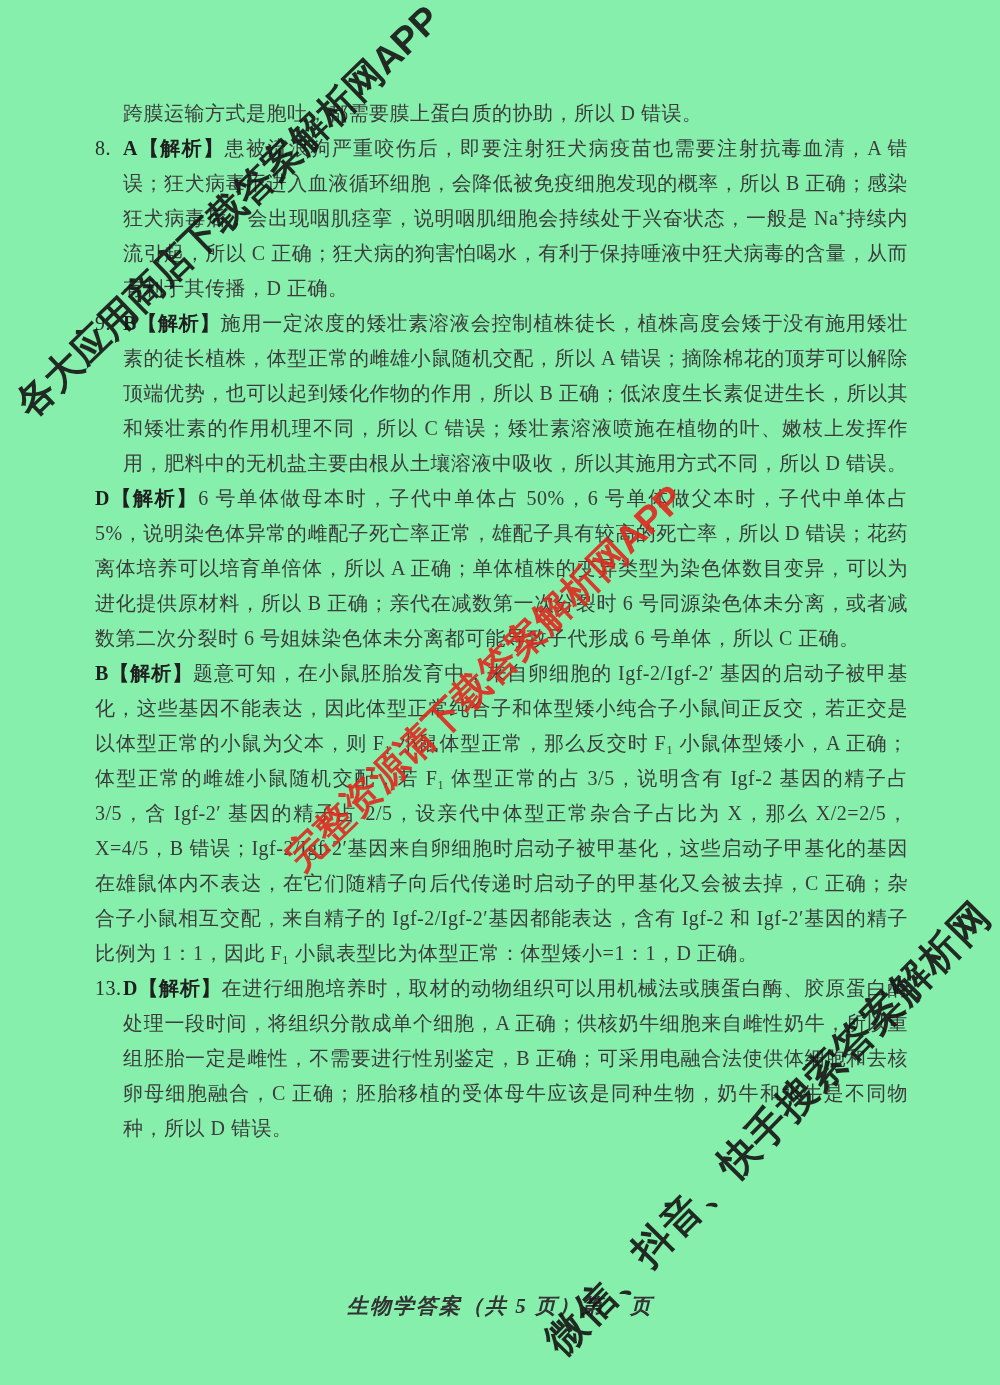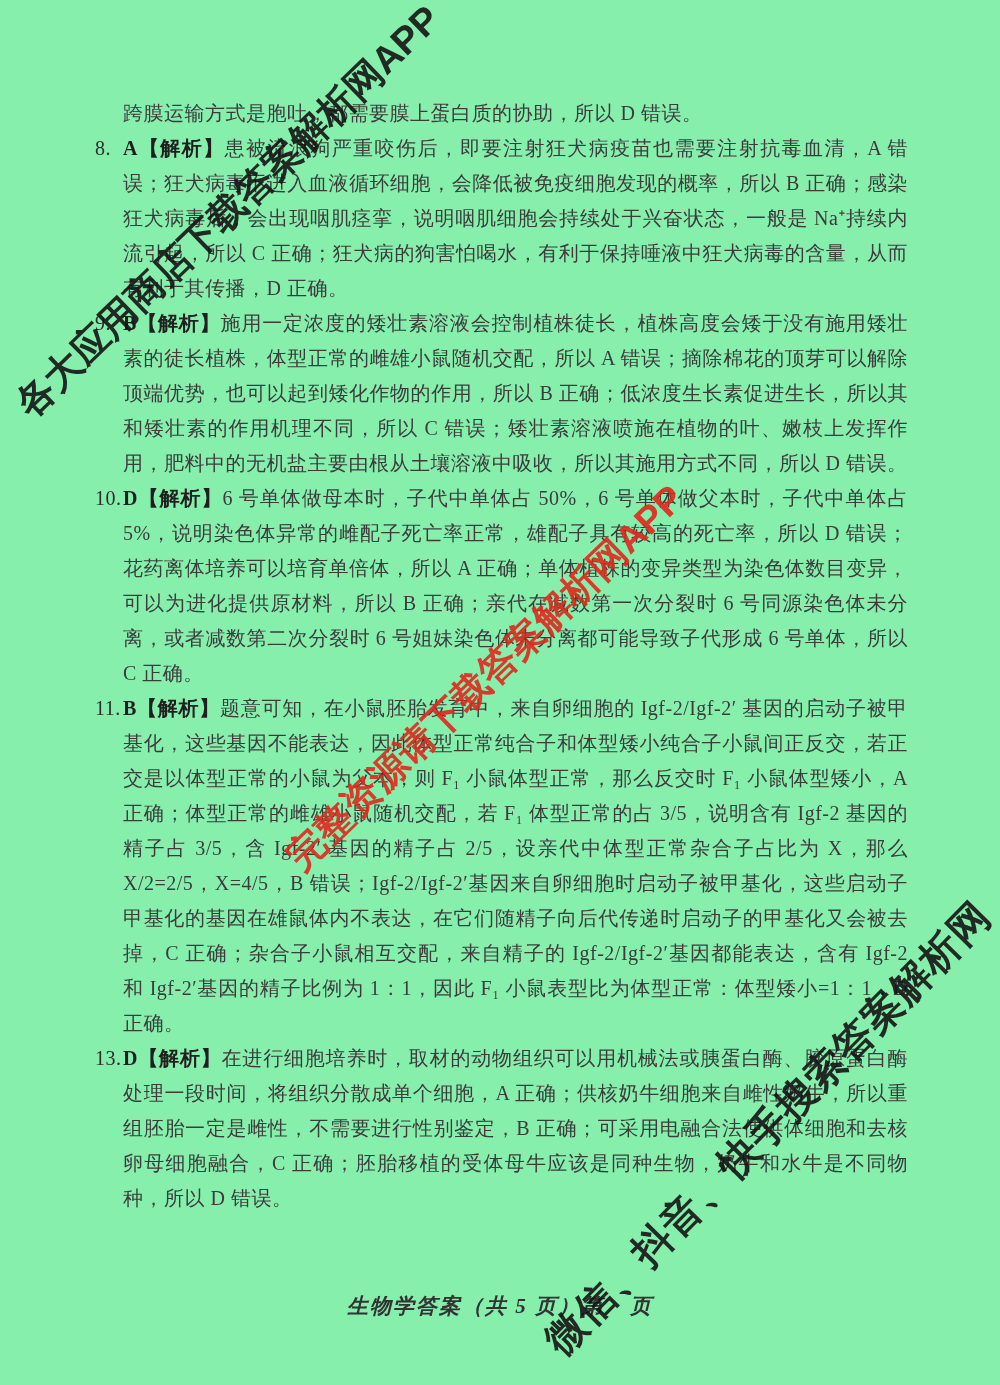--- a/index.html
+++ b/index.html
@@ -62,26 +62,24 @@
       <span class="num">8.</span>
       <span class="body"><span class="ans">A</span><span class="ans">【解析】</span><span>患被流浪狗严重咬伤后，即要注射狂犬病疫苗也需要注射抗毒血清，A 错误；狂犬病毒不进入血液循环细胞，会降低被免疫细胞发现的概率，所以 B 正确；感染狂犬病毒后，会出现咽肌痉挛，说明咽肌细胞会持续处于兴奋状态，一般是 Na⁺持续内流引起，所以 C 正确；狂犬病的狗害怕喝水，有利于保持唾液中狂犬病毒的含量，从而有利于其传播，D 正确。</span></span>
     </div>
 
     <div class="item">
       <span class="num">9.</span>
       <span class="body"><span class="ans">B</span><span class="ans">【解析】</span><span>施用一定浓度的矮壮素溶液会控制植株徒长，植株高度会矮于没有施用矮壮素的徒长植株，体型正常的雌雄小鼠随机交配，所以 A 错误；摘除棉花的顶芽可以解除顶端优势，也可以起到矮化作物的作用，所以 B 正确；低浓度生长素促进生长，所以其和矮壮素的作用机理不同，所以 C 错误；矮壮素溶液喷施在植物的叶、嫩枝上发挥作用，肥料中的无机盐主要由根从土壤溶液中吸收，所以其施用方式不同，所以 D 错误。</span></span>
     </div>
 
     <div class="item">
-      <span class="num">10.</span>
       <span class="body"><span class="ans">D</span><span class="ans">【解析】</span><span>6 号单体做母本时，子代中单体占 50%，6 号单体做父本时，子代中单体占 5%，说明染色体异常的雌配子死亡率正常，雄配子具有较高的死亡率，所以 D 错误；花药离体培养可以培育单倍体，所以 A 正确；单体植株的变异类型为染色体数目变异，可以为进化提供原材料，所以 B 正确；亲代在减数第一次分裂时 6 号同源染色体未分离，或者减数第二次分裂时 6 号姐妹染色体未分离都可能导致子代形成 6 号单体，所以 C 正确。</span></span>
     </div>
 
     <div class="item">
-      <span class="num">11.</span>
       <span class="body"><span class="ans">B</span><span class="ans">【解析】</span><span>题意可知，在小鼠胚胎发育中，来自卵细胞的 Igf-2/Igf-2′ 基因的启动子被甲基化，这些基因不能表达，因此体型正常纯合子和体型矮小纯合子小鼠间正反交，若正交是以体型正常的小鼠为父本，则 F₁ 小鼠体型正常，那么反交时 F₁ 小鼠体型矮小，A 正确；体型正常的雌雄小鼠随机交配，若 F₁ 体型正常的占 3/5，说明含有 Igf-2 基因的精子占 3/5，含 Igf-2′ 基因的精子占 2/5，设亲代中体型正常杂合子占比为 X，那么 X/2=2/5，X=4/5，B 错误；Igf-2/Igf-2′基因来自卵细胞时启动子被甲基化，这些启动子甲基化的基因在雄鼠体内不表达，在它们随精子向后代传递时启动子的甲基化又会被去掉，C 正确；杂合子小鼠相互交配，来自精子的 Igf-2/Igf-2′基因都能表达，含有 Igf-2 和 Igf-2′基因的精子比例为 1：1，因此 F₁ 小鼠表型比为体型正常：体型矮小=1：1，D 正确。</span></span>
     </div>
 
 
     <div class="item">
       <span class="num">13.</span>
       <span class="body"><span class="ans">D</span><span class="ans">【解析】</span><span>在进行细胞培养时，取材的动物组织可以用机械法或胰蛋白酶、胶原蛋白酶处理一段时间，将组织分散成单个细胞，A 正确；供核奶牛细胞来自雌性奶牛，所以重组胚胎一定是雌性，不需要进行性别鉴定，B 正确；可采用电融合法使供体细胞和去核卵母细胞融合，C 正确；胚胎移植的受体母牛应该是同种生物，奶牛和水牛是不同物种，所以 D 错误。</span></span>
     </div>
 
   </div>

